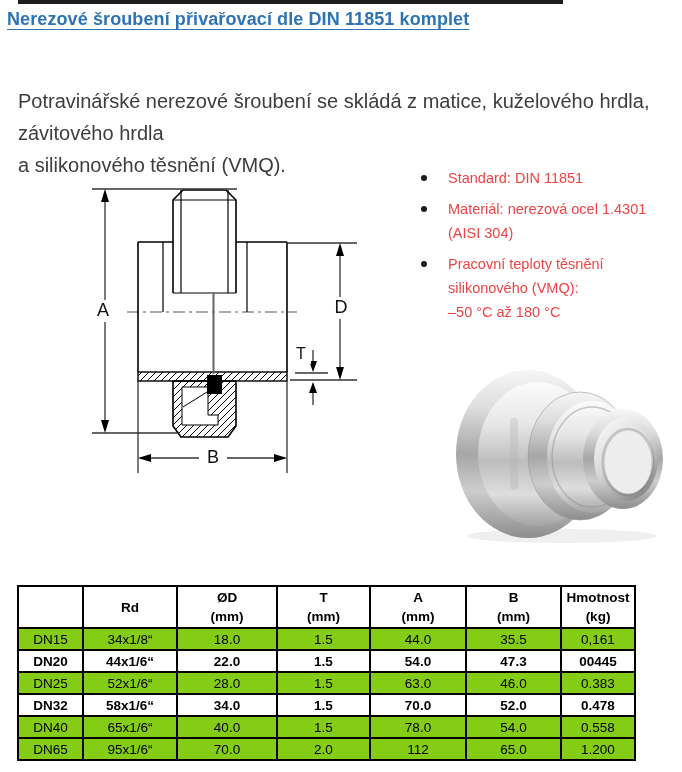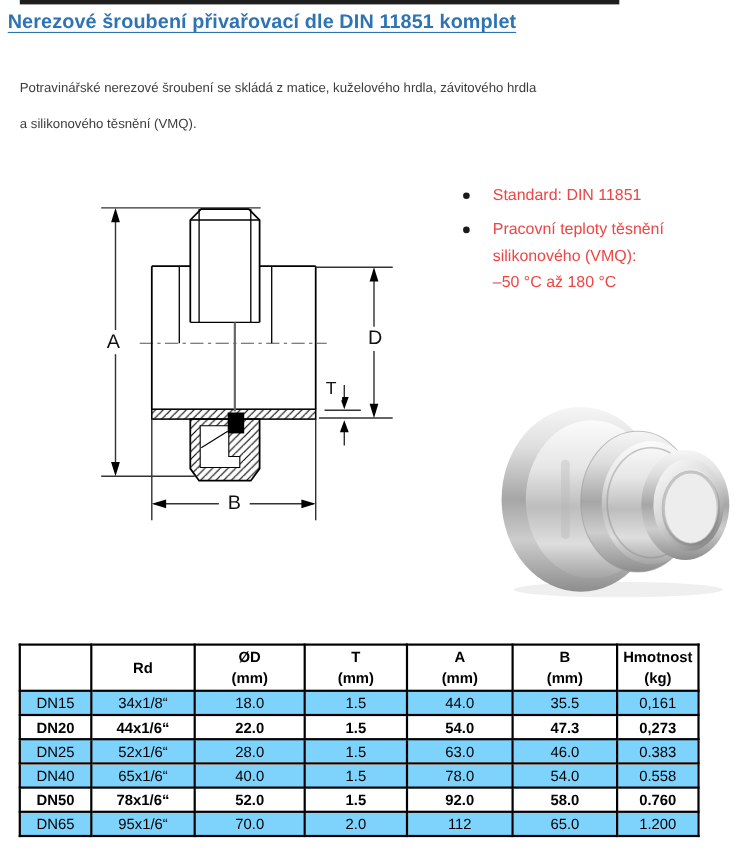--- a/index.html
+++ b/index.html
@@ -17,22 +17,22 @@
   
   .title{
     left:7px;top:9px;width:640px;
     font-size:18px;font-weight:bold;color:#2E74B5;
     text-decoration:underline;text-underline-offset:4px;
     letter-spacing:.1px;
   }
 
   
   .intro{
-    left:18px;top:64px;width:655px;
-    font-size:12px;line-height:32px;color:#3d3d3d;
+    left:18px;top:85px;width:655px;
+    font-size:20px;line-height:32px;color:#3d3d3d;
     white-space:pre-line;
   }
 
   
   .specs{left:418px;top:166px;width:258px;list-style:none;margin:0;padding:0;}
   .specs li{
     position:relative;padding-left:30px;margin-bottom:7px;
     font-size:14.5px;line-height:24px;color:#ef4444;
     white-space:pre-line;
   }
@@ -58,35 +58,37 @@
     font-size:13.5px;color:#000;
   }
   .spec-table th,.spec-table td{
     border:2px solid #000;text-align:center;vertical-align:middle;
     padding:0;overflow:hidden;
   }
   .spec-table thead tr{height:42px;background:#ffffff;}
   .spec-table th{font-weight:bold;}
   .spec-table th .hl{line-height:19px;font-size:13.5px;}
   .spec-table tbody tr{height:22px;}
-  .spec-table tr.g{background:#7dd3fc;}
+  .spec-table tr.g{background:#84cc16;}
   .spec-table tr.w{background:#ffffff;font-weight:bold;}
 </style>
 </head>
 <body>
 
 <div class="abs top-bar"></div>
 
 <div class="abs title">Nerezové šroubení přivařovací dle DIN 11851 komplet</div>
 
 <div class="abs intro">Potravinářské nerezové šroubení se skládá z matice, kuželového hrdla, závitového hrdla
 a silikonového těsnění (VMQ).</div>
 
 <ul class="abs specs">
     <li><span class="dot"></span>Standard: DIN 11851</li>
+    <li><span class="dot"></span>Materiál: nerezová ocel 1.4301
+(AISI 304)</li>
     <li><span class="dot"></span>Pracovní teploty těsnění
 silikonového (VMQ):
 –50 °C až 180 °C</li>
   </ul>
 
 <div class="abs diagram">
   <svg width="340" height="340" viewBox="0 0 340 340">
     <defs>
       <pattern id="hat" patternUnits="userSpaceOnUse" width="7" height="7">
         <path d="M-1,8 L8,-1" stroke="#000" stroke-width="1" fill="none"></path>
@@ -249,48 +251,48 @@
         <td>35.5</td>
         <td>0,161</td>
       </tr>
       <tr class="w">
         <td>DN20</td>
         <td>44x1/6“</td>
         <td>22.0</td>
         <td>1.5</td>
         <td>54.0</td>
         <td>47.3</td>
-        <td>0,273</td>
+        <td>00445</td>
       </tr>
       <tr class="g">
         <td>DN25</td>
         <td>52x1/6“</td>
         <td>28.0</td>
         <td>1.5</td>
         <td>63.0</td>
         <td>46.0</td>
         <td>0.383</td>
       </tr>
+      <tr class="w">
+        <td>DN32</td>
+        <td>58x1/6“</td>
+        <td>34.0</td>
+        <td>1.5</td>
+        <td>70.0</td>
+        <td>52.0</td>
+        <td>0.478</td>
+      </tr>
       <tr class="g">
         <td>DN40</td>
         <td>65x1/6“</td>
         <td>40.0</td>
         <td>1.5</td>
         <td>78.0</td>
         <td>54.0</td>
         <td>0.558</td>
-      </tr>
-      <tr class="w">
-        <td>DN50</td>
-        <td>78x1/6“</td>
-        <td>52.0</td>
-        <td>1.5</td>
-        <td>92.0</td>
-        <td>58.0</td>
-        <td>0.760</td>
       </tr>
       <tr class="g">
         <td>DN65</td>
         <td>95x1/6“</td>
         <td>70.0</td>
         <td>2.0</td>
         <td>112</td>
         <td>65.0</td>
         <td>1.200</td>
       </tr>

